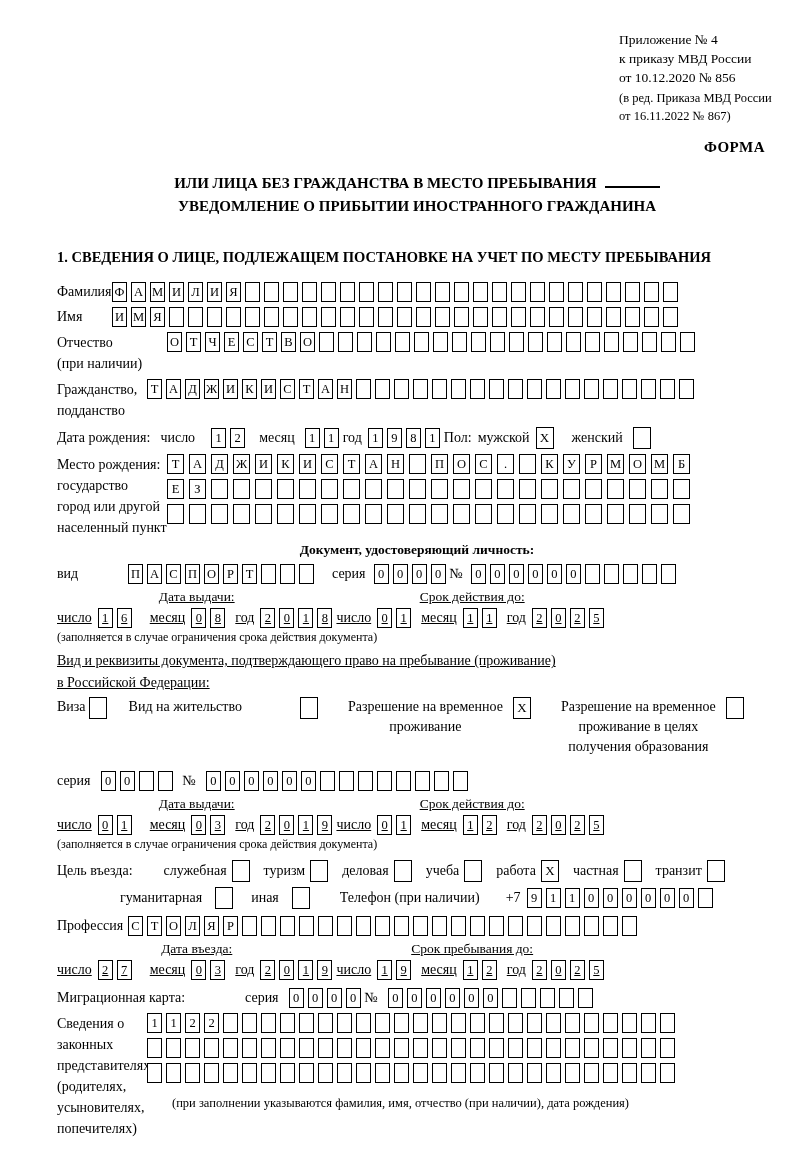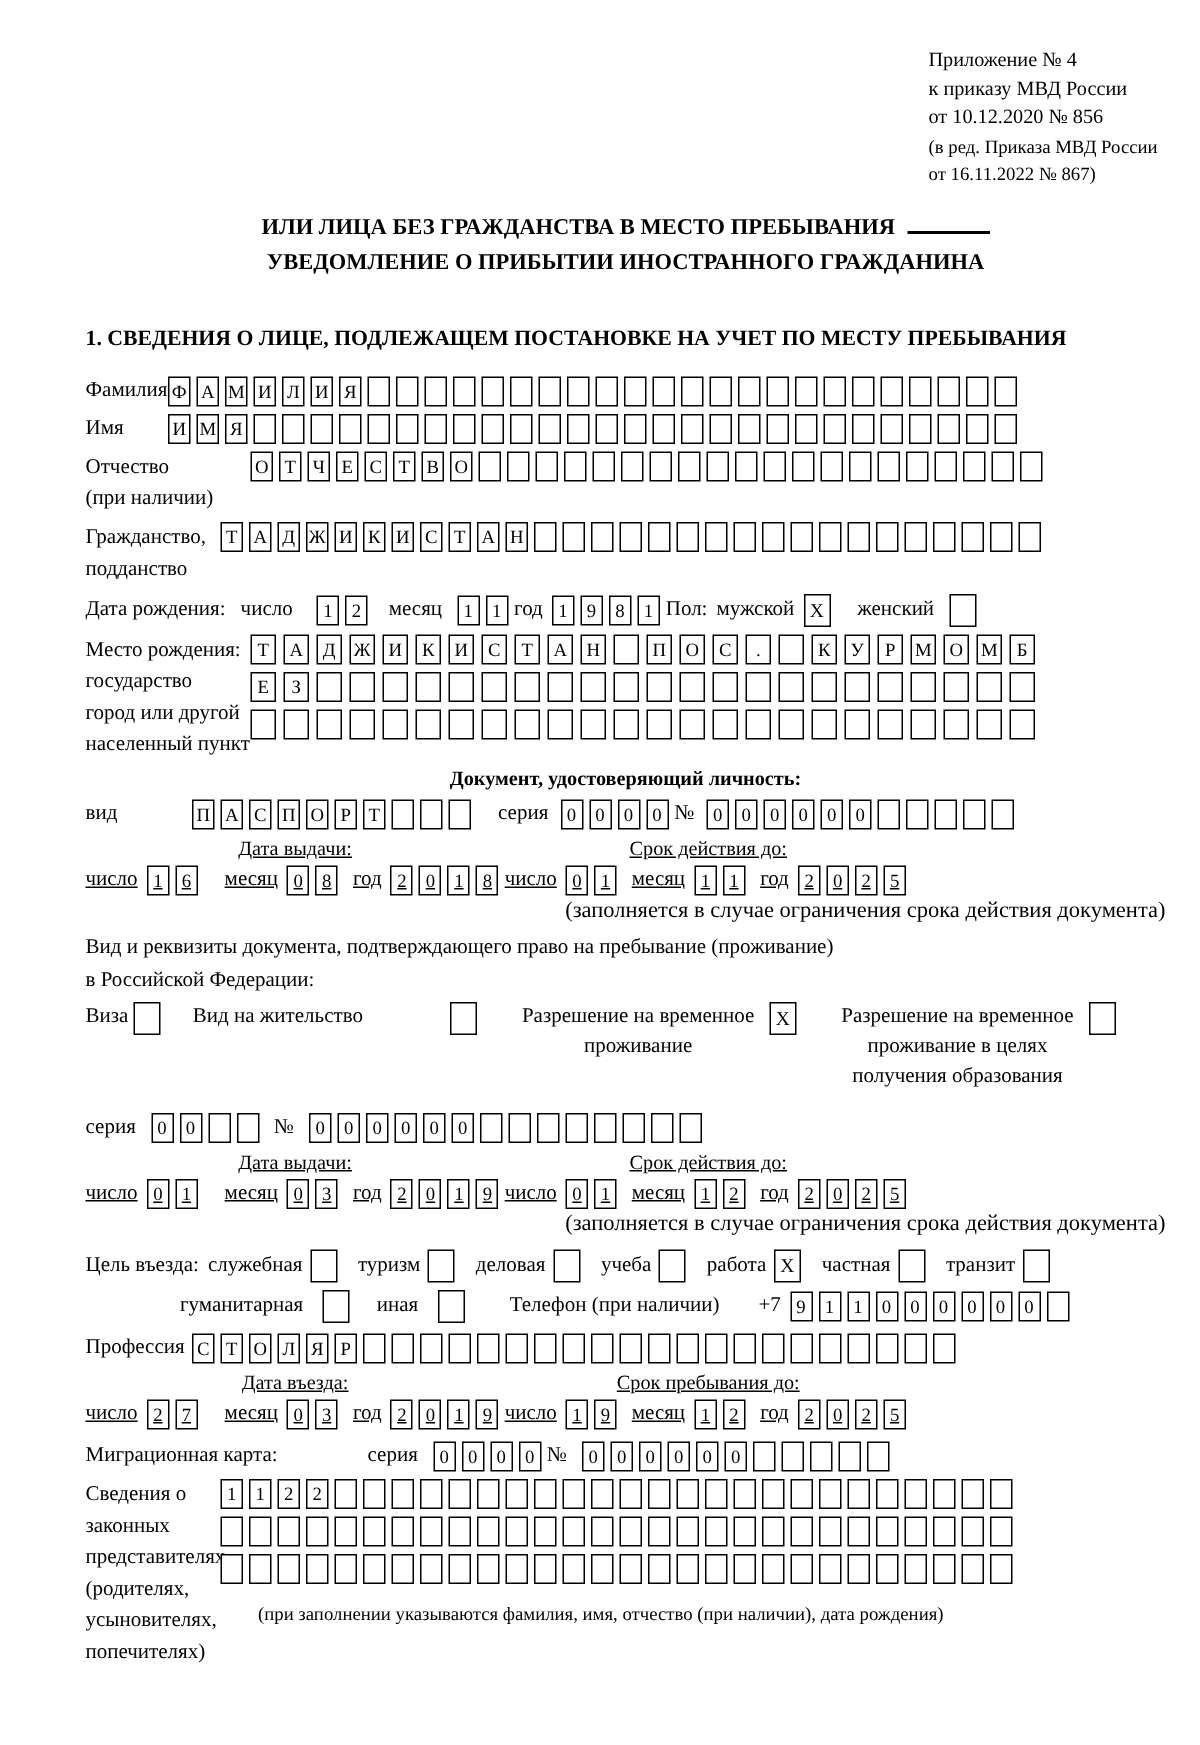--- a/index.html
+++ b/index.html
@@ -44,30 +44,30 @@
   .stack { display: flex; flex-direction: column; }
   .stack .boxes { margin-bottom: 5px; }
 
   .center-bold { text-align: center; font-weight: bold; font-size: 13.5px; margin: 4px 0 6px 0; }
 
   .dates-row { display: flex; justify-content: flex-start; margin-top: 6px; text-decoration: underline; }
   .dg-head { text-align: center; font-size: 13.5px; margin-bottom: 3px; }
   .dg-line { display: flex; align-items: center; }
   .dg-line .t { margin-right: 6px; }
   .dg-line .t2 { margin: 0 6px; }
-  .note-right { text-align: right; font-size: 15px; margin: 2px 0 8px 0; }
-
-  .plain { margin-bottom: 6px; }
+  .note-right { font-size: 12px; margin: 2px 0 8px 0; }
+
+  .plain { margin-bottom: 6px; text-decoration: underline; }
 
   .optrow { display: flex; align-items: flex-start; margin-top: 4px; }
   .opt { display: flex; align-items: flex-start; }
   .opt .olbl { line-height: 20px; text-align: center; }
   .opt .boxes { margin-left: 7px; margin-top: 0; }
 
-  .purp { display: flex; align-items: center; }
+  .purp { display: flex; align-items: center; margin-left: 25px; }
   .purp .olbl { margin-right: 5px; }
   .gap10 { margin-left: 10px; }
   .gap14 { margin-left: 14px; }
   .gap18 { margin-left: 18px; gap: 44px; }
   .gap26 { margin-left: 26px; }
 
   .legal-note { font-size: 12.5px; margin-top: 8px; margin-left: 25px; white-space: nowrap; }
 </style>
 </head>
 <body>
@@ -77,20 +77,21 @@
   <div class="topblock">
     <div>Приложение № 4</div>
     <div>к приказу МВД России</div>
     <div>от 10.12.2020 № 856</div>
     <div class="rev">
       <div>(в ред. Приказа МВД России</div>
       <div>от 16.11.2022 № 867)</div>
     </div>
   </div>
 
+  <div class="form-label">ФОРМА</div>
 
   <div class="title">
     <div><span>ИЛИ ЛИЦА БЕЗ ГРАЖДАНСТВА В МЕСТО ПРЕБЫВАНИЯ</span><span class="blank-line"></span></div>
     <div>УВЕДОМЛЕНИЕ О ПРИБЫТИИ ИНОСТРАННОГО ГРАЖДАНИНА</div>
   </div>
 
   <div class="section-heading">1. СВЕДЕНИЯ О ЛИЦЕ, ПОДЛЕЖАЩЕМ ПОСТАНОВКЕ НА УЧЕТ ПО МЕСТУ ПРЕБЫВАНИЯ</div>
 
   <div class="row">
     <span class="lbl lab-55">Фамилия</span>

